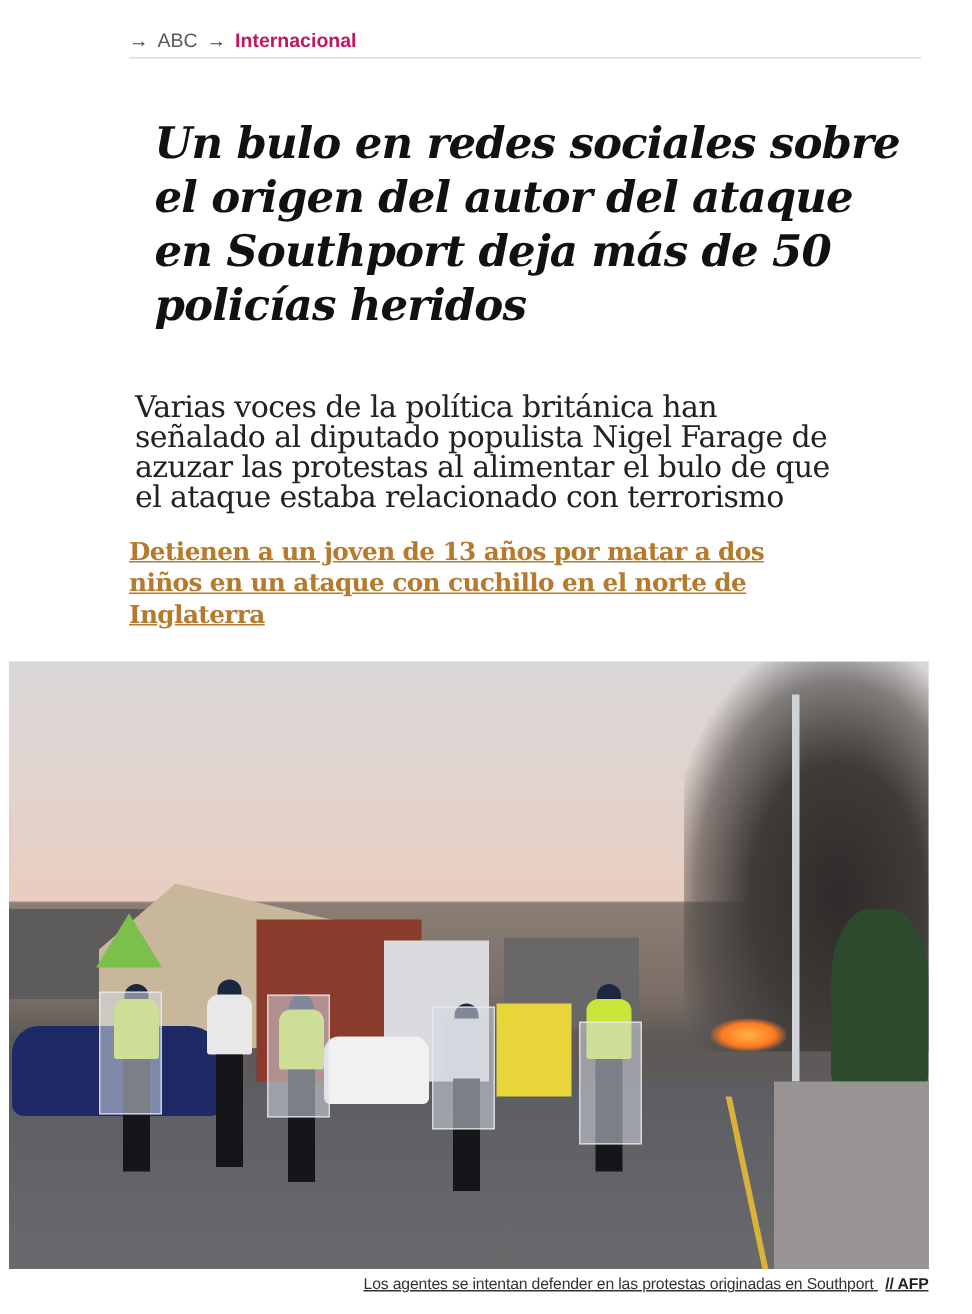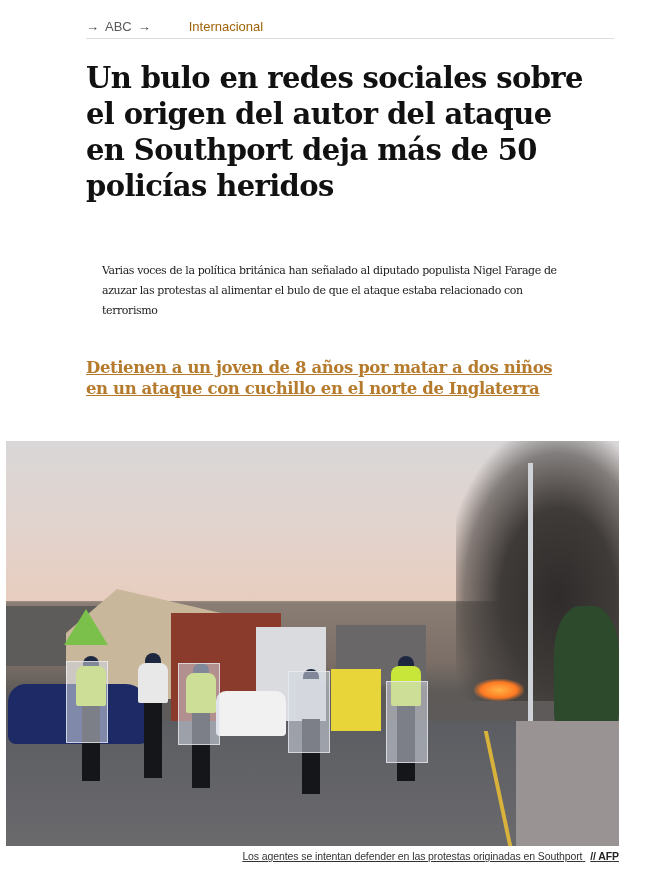--- a/index.html
+++ b/index.html
@@ -1,25 +1,25 @@
 <!DOCTYPE html>
 <html><head>
 <meta charset="utf-8">
 <style>
   html, body { margin: 0; padding: 0; background: #ffffff; }
   body { width: 648px; height: 876px; position: relative; overflow: hidden; font-family: "Liberation Sans", sans-serif; }
 
   .breadcrumb { position: absolute; left: 86px; top: 14px; width: 528px; height: 24px; border-bottom: 1px solid #dcdcdc; display: flex; align-items: center; font-size: 13px; color: #5a5a5a; }
   .breadcrumb .arrow { font-size: 13px; color: #444; margin-right: 6px; }
   .breadcrumb .crumb { margin-right: 6px; }
-  .breadcrumb .crumb.current { font-weight: normal; color: #a16207; margin-left: 32px; }
+  .breadcrumb .crumb.current { font-weight: bold; color: #be185d; }
 
-  .headline { position: absolute; left: 86px; top: 60px; width: 500px; margin: 0; font-family: "DejaVu Serif", serif; font-weight: bold; font-size: 29px; line-height: 36px; color: #111111; letter-spacing: -0.6px; }
+  .headline { position: absolute; left: 86px; top: 60px; width: 500px; margin: 17px; font-family: "DejaVu Serif", serif; font-weight: bold; font-size: 29px; line-height: 36px; color: #111111; letter-spacing: -0.6px; font-style: italic; }
 
-  .subtitle { position: absolute; left: 102px; top: 261px; width: 470px; margin: 0; font-family: "DejaVu Serif", serif; font-size: 11px; line-height: 20px; color: #222222; letter-spacing: -0.4px; }
+  .subtitle { position: absolute; left: 90px; top: 261px; width: 470px; margin: 0; font-family: "DejaVu Serif", serif; font-size: 20px; line-height: 20px; color: #222222; letter-spacing: -0.4px; }
 
   .related-link { position: absolute; left: 86px; top: 357px; width: 470px; margin: 0; font-family: "DejaVu Serif", serif; font-weight: bold; font-size: 16.5px; line-height: 21px; color: #b57a2c; text-decoration: underline; letter-spacing: -0.4px; cursor: pointer; }
 
   .photo { position: absolute; left: 6px; top: 441px; width: 613px; height: 405px; overflow: hidden;
     background: linear-gradient(180deg, #d8d4d2 0%, #e3d1c9 25%, #dfc7bd 38%, #8a7d74 40%, #7a6e66 55%, #5d5a58 62%, #5f5f62 100%); }
   .photo .sky { position: absolute; left: 0; top: 0; width: 100%; height: 160px; background: linear-gradient(180deg, #d9d7d8 0%, #e2d3cd 55%, #e8cdbf 100%); }
   .photo .roof1 { position: absolute; left: 0; top: 165px; width: 120px; height: 60px; background: #5e5c5a; }
   .photo .house1 { position: absolute; left: 60px; top: 148px; width: 170px; height: 110px; background: #c9b79c; clip-path: polygon(0 40%, 30% 0, 100% 25%, 100% 100%, 0 100%); }
   .photo .house2 { position: absolute; left: 165px; top: 172px; width: 110px; height: 110px; background: #8a3b2c; }
   .photo .house3 { position: absolute; left: 250px; top: 186px; width: 70px; height: 100px; background: #d9dbde; }
@@ -51,21 +51,21 @@
   <span class="arrow">→</span>
   <a class="crumb">ABC</a>
   <span class="arrow">→</span>
   <a class="crumb current">Internacional</a>
 </nav>
 
 <h1 class="headline">Un bulo en redes sociales sobre el origen del autor del ataque en Southport deja más de 50 policías heridos</h1>
 
 <p class="subtitle">Varias voces de la política británica han señalado al diputado populista Nigel Farage de azuzar las protestas al alimentar el bulo de que el ataque estaba relacionado con terrorismo</p>
 
-<a class="related-link">Detienen a un joven de 8 años por matar a dos niños en un ataque con cuchillo en el norte de Inglaterra</a>
+<a class="related-link">Detienen a un joven de 13 años por matar a dos niños en un ataque con cuchillo en el norte de Inglaterra</a>
 
 <figure class="photo" style="margin:0;" aria-label="Riot police with shields standing in a residential street with burning vehicles and black smoke in the background">
   <div class="sky"></div>
   <div class="smoke"></div>
   <div class="pole"></div>
   <div class="roof1"></div>
   <div class="house1"></div>
   <div class="house2"></div>
   <div class="house3"></div>
   <div class="house4"></div>

